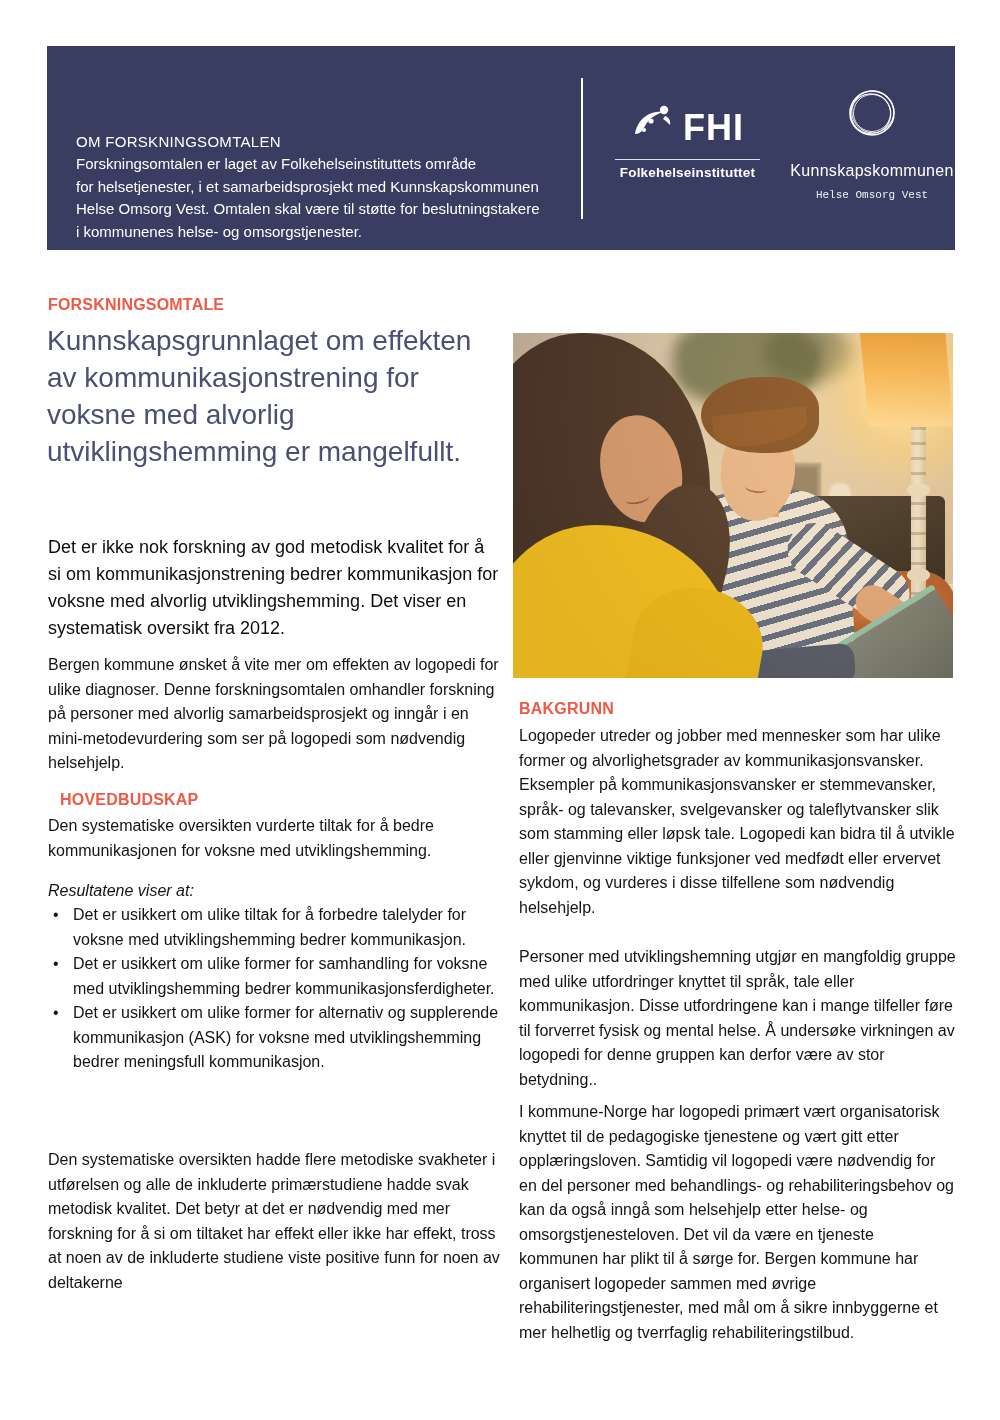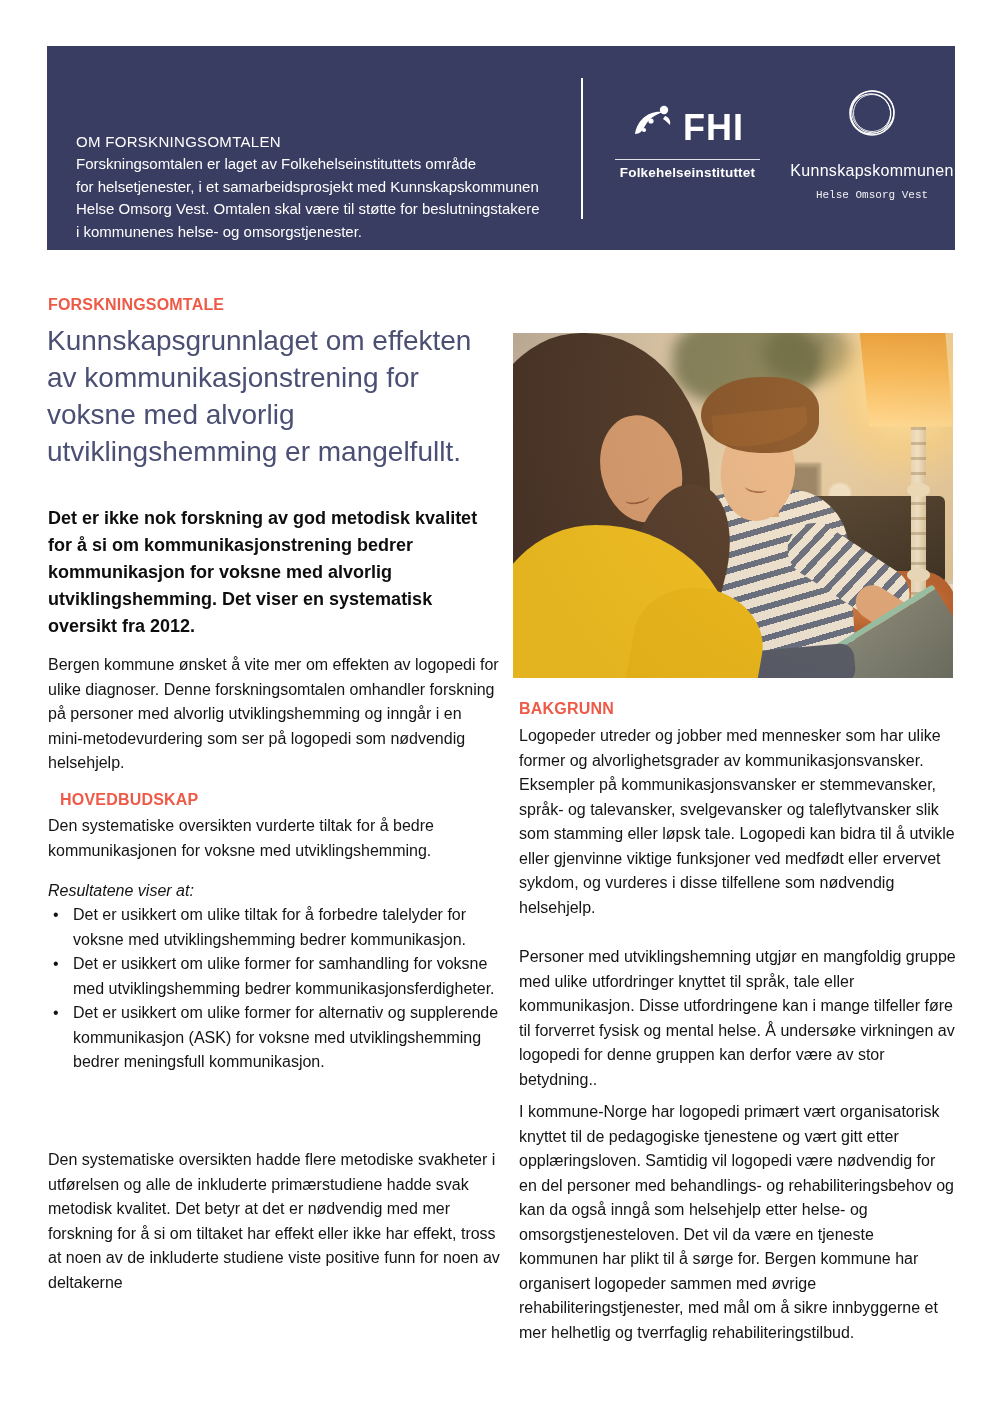--- a/index.html
+++ b/index.html
@@ -34,22 +34,22 @@
   
   .kicker {
     position:absolute; left:48px; top:296px;
     color:#ee5a47; font-size:16px; font-weight:bold; letter-spacing:.2px;
   }
   .doc-title {
     position:absolute; left:47px; top:322px; width:458px;
     color:#4a4f73; font-size:28px; line-height:37px; font-weight:400;
   }
   .lead {
-    position:absolute; left:48px; top:505px; width:454px;
-    font-size:18px; line-height:27px; font-weight:bold; color:#0d0d0d;
+    position:absolute; left:48px; top:534px; width:454px;
+    font-size:18px; line-height:27px; font-weight:normal; color:#0d0d0d;
   }
   .body-text { font-size:16px; line-height:24.5px; color:#141414; }
   .intro  { position:absolute; left:48px; top:653px; width:452px; }
   .hb-heading {
     position:absolute; left:48px; top:791px;
     color:#ee5a47; font-size:16px; font-weight:bold; letter-spacing:.2px;margin-left:12px;
   }
   .hb-p1 { position:absolute; left:48px; top:814px; width:452px; }
   .results-label { position:absolute; left:48px; top:879px;font-style:italic; }
   .hb-bullets { position:absolute; left:48px; top:903px; width:455px; list-style:none; }
@@ -155,21 +155,21 @@
         </svg>
       </span>
       <div class="kk-title">Kunnskapskommunen</div>
       <div class="kk-sub">Helse Omsorg Vest</div>
     </div>
   </div>
 
   <div class="kicker">FORSKNINGSOMTALE</div>
   <h1 class="doc-title">Kunnskapsgrunnlaget om effekten av kommunikasjonstrening for voksne med alvorlig utviklingshemming er mangelfullt.</h1>
   <p class="lead">Det er ikke nok forskning av god metodisk kvalitet for å si om kommunikasjonstrening bedrer kommunikasjon for voksne med alvorlig utviklingshemming. Det viser en systematisk oversikt fra 2012.</p>
-  <p class="intro body-text">Bergen kommune ønsket å vite mer om effekten av logopedi for ulike diagnoser. Denne forskningsomtalen omhandler forskning på personer med alvorlig utviklingshemming og inngår i en mini-metodevurdering som ser på logopedi som nødvendig helsehjelp.</p>
+  <p class="intro body-text">Bergen kommune ønsket å vite mer om effekten av logopedi for ulike diagnoser. Denne forskningsomtalen omhandler forskning på personer med alvorlig samarbeidsprosjekt og inngår i en mini-metodevurdering som ser på logopedi som nødvendig helsehjelp.</p>
 
   <div class="hb-heading">HOVEDBUDSKAP</div>
   <p class="hb-p1 body-text">Den systematiske oversikten vurderte tiltak for å bedre kommunikasjonen for voksne med utviklingshemming.</p>
   <p class="results-label body-text">Resultatene viser at:</p>
   <ul class="hb-bullets">
     <li>Det er usikkert om ulike tiltak for å forbedre talelyder for voksne med utviklingshemming bedrer kommunikasjon.</li>
     <li>Det er usikkert om ulike former for samhandling for voksne med utviklingshemming bedrer kommunikasjonsferdigheter.</li>
     <li>Det er usikkert om ulike former for alternativ og supplerende kommunikasjon (ASK) for voksne med utviklingshemming bedrer meningsfull kommunikasjon.</li>
   </ul>
   <p class="hb-p2 body-text">Den systematiske oversikten hadde flere metodiske svakheter i utførelsen og alle de inkluderte primærstudiene hadde svak metodisk kvalitet. Det betyr at det er nødvendig med mer forskning for å si om tiltaket har effekt eller ikke har effekt, tross at noen av de inkluderte studiene viste positive funn for noen av deltakerne</p>

